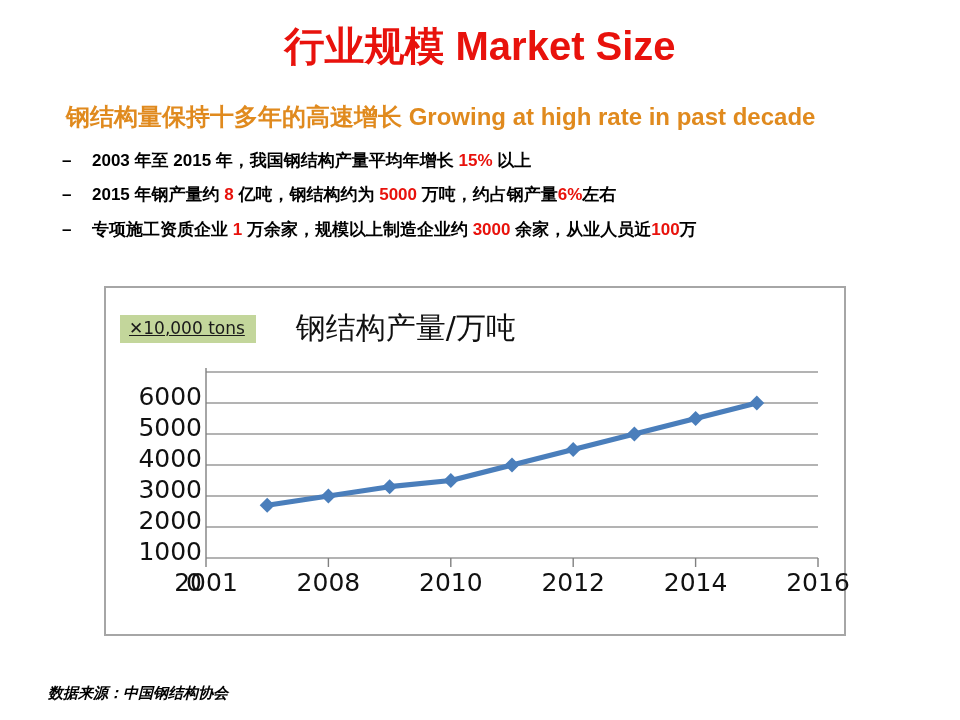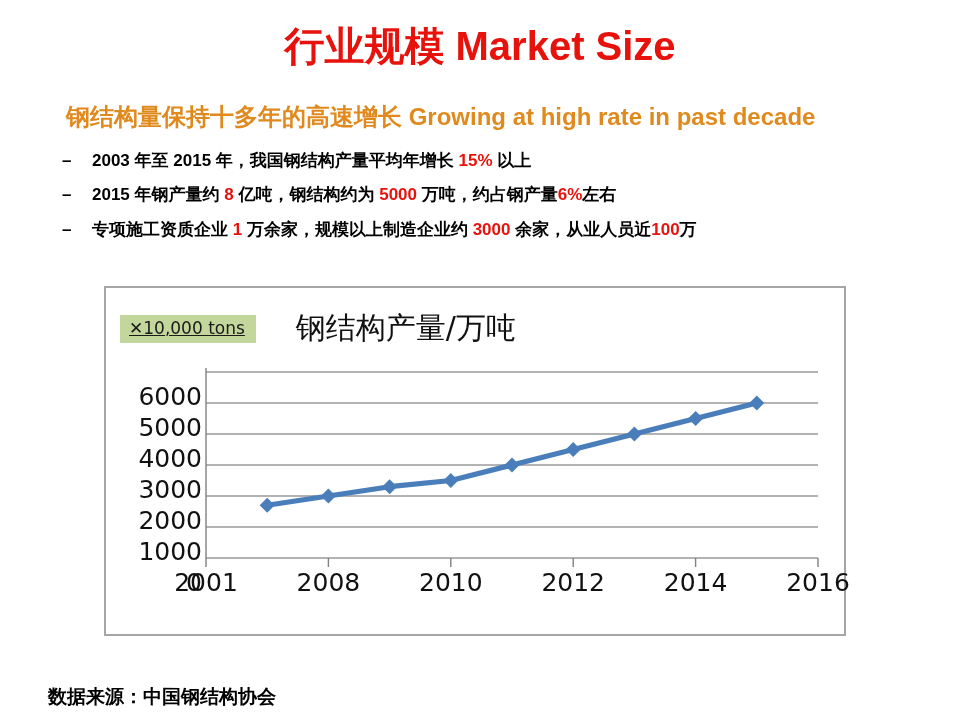--- a/index.html
+++ b/index.html
@@ -152,24 +152,25 @@
     color: #111;
     font-family: "DejaVu Sans", sans-serif;
     line-height: 1;
   }
 
   
   .source-note {
     position: absolute;
     left: 48px;
     top: 684px;
-    font-size: 19px;
+    font-size: 15px;
     font-weight: bold;
     color: #000;
     white-space: nowrap;
+    font-style: italic;
   }
 </style>
 </head>
 <body>
 
 <div class="slide-title">行业规模 Market Size</div>
 
 <div class="sub-heading">钢结构量保持十多年的高速增长 Growing at high rate in past decade</div>
 
 <div class="bullets">

